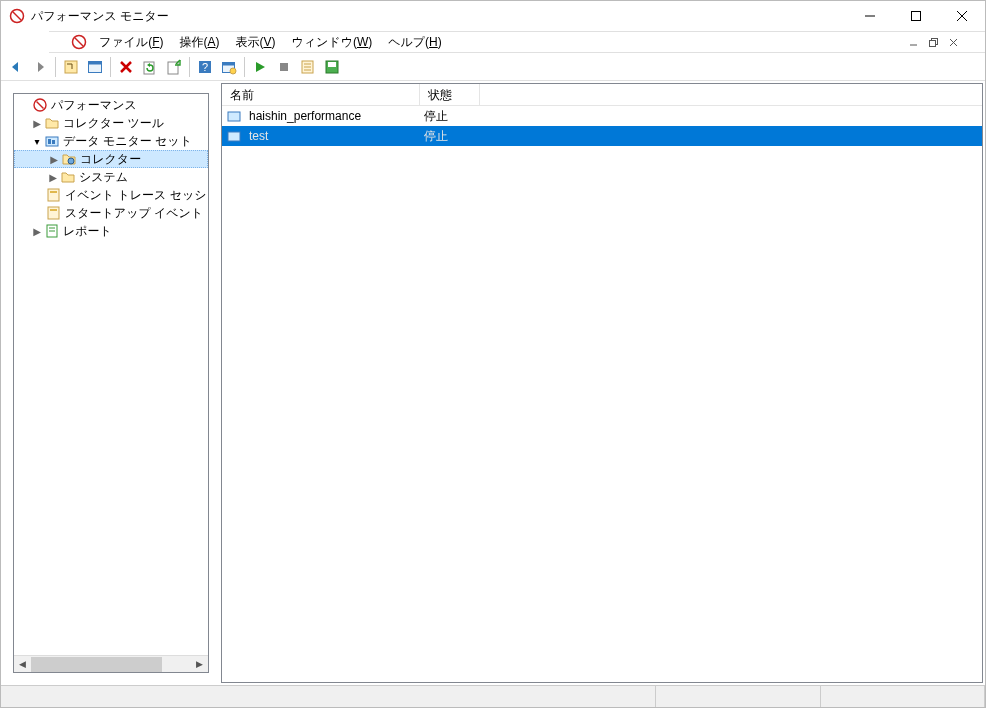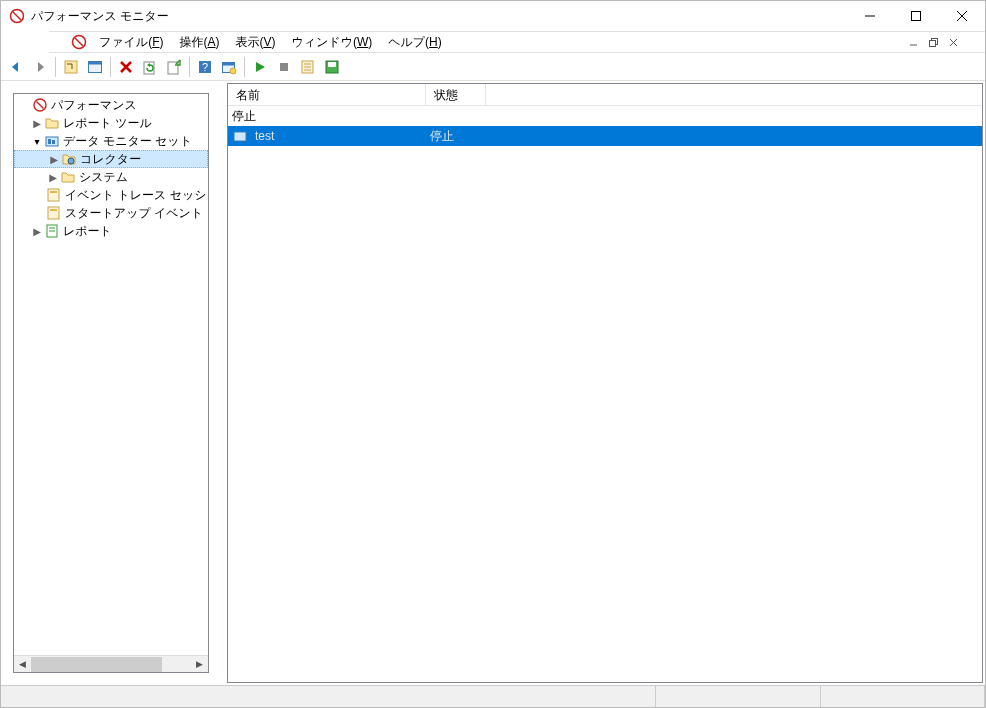--- a/index.html
+++ b/index.html
@@ -95,21 +95,21 @@
 .tree-icon { width: 16px; height: 16px; margin-right: 3px; display:inline-flex; align-items:center; justify-content:center;}
 .tree-scroll {
   height: 17px; border-top: 1px solid #ddd;
   display:flex; align-items:center; background:#f0f0f0;
 }
 .scroll-arrow { width:17px; height:15px; display:flex; align-items:center; justify-content:center; background:#f0f0f0; cursor:pointer; font-size:9px; color:#555;}
 .scroll-track { flex:1; height:15px; background:#f0f0f0; position:relative;}
 .scroll-thumb { position:absolute; left:0; top:0; width:82%; height:100%; background:#cdcdcd;}
 .list-pane {
   flex: 1;
-  margin:2px 2px 2px 6px;
+  margin:2px 2px 2px 0;
   border:1px solid #828790;
   display:flex; flex-direction:column;
 }
 .list-header {
   display: flex;
   height: 22px;
   border-bottom: 1px solid #e5e5e5;
   background: #fff;
 }
 .list-col-h {
@@ -305,21 +305,21 @@
           </span>
         <span>パフォーマンス</span>
       </div>
       <div class="tree-row" style="padding-left:16px">
         <span class="expander">▶</span>
         <span class="tree-icon">
             <svg width="16" height="16">
               <path d="M2 4 L6 4 L8 6 L14 6 L14 13 L2 13 Z" fill="#ffe9a8" stroke="#c9a34e"></path>
             </svg>
           </span>
-        <span>レポート ツール</span>
+        <span>コレクター ツール</span>
       </div>
       <div class="tree-row" style="padding-left:16px">
         <span class="expander" style="color:#000">▾</span>
         <span class="tree-icon">
             <svg width="16" height="16">
               <rect x="2" y="4" width="12" height="9" fill="#cfeaff" stroke="#3a7bbf"></rect>
               <rect x="4" y="6" width="3" height="5" fill="#3a7bbf"></rect>
               <rect x="8" y="7" width="3" height="4" fill="#3a7bbf"></rect>
             </svg>
           </span>
@@ -385,20 +385,28 @@
     </div>
   </div>
 
   <div class="list-pane">
     <div class="list-header">
       <div class="list-col-h name">名前</div>
       <div class="list-col-h status">状態</div>
     </div>
     <div class="list-body">
       <div class="list-row">
+        <div class="list-cell name">
+          <span class="tree-icon">
+              <svg width="16" height="16">
+                <rect x="2" y="4" width="12" height="9" fill="#cfeaff" stroke="#3a7bbf"></rect>
+              </svg>
+            </span>
+          <span>haishin_performance</span>
+        </div>
         <div class="list-cell status">停止</div>
       </div>
       <div class="list-row selected">
         <div class="list-cell name">
           <span class="tree-icon">
               <svg width="16" height="16">
                 <rect x="2" y="4" width="12" height="9" fill="#cfeaff" stroke="#3a7bbf"></rect>
               </svg>
             </span>
           <span>test</span>

